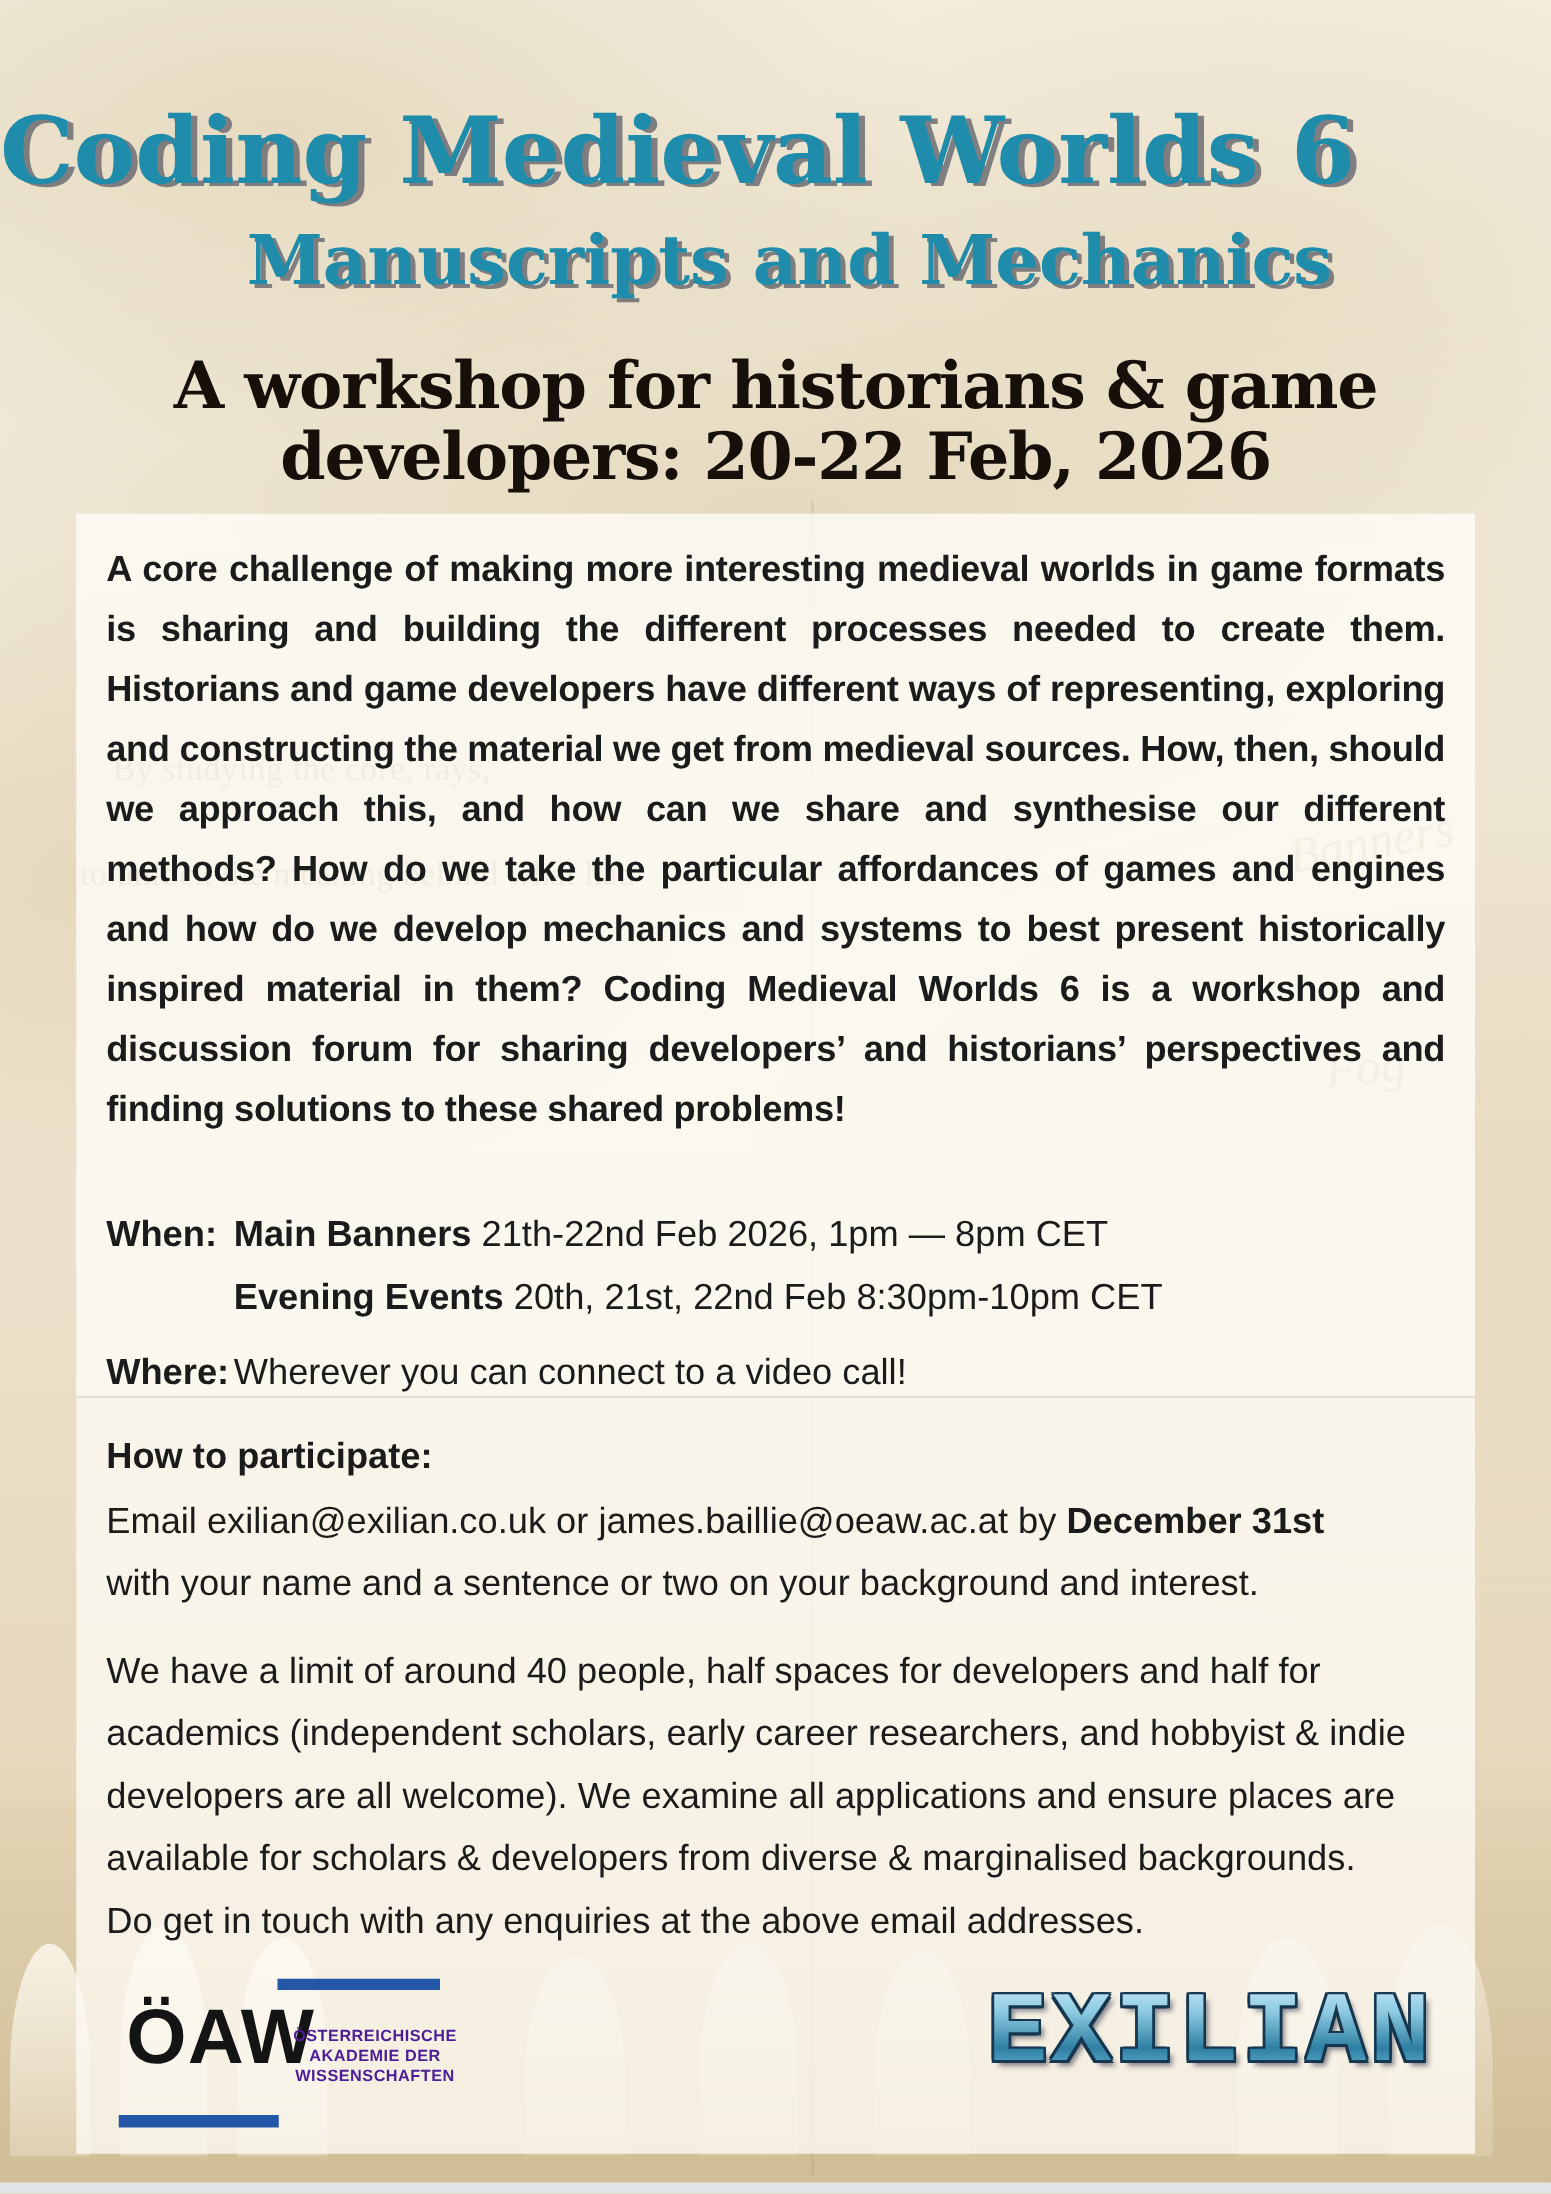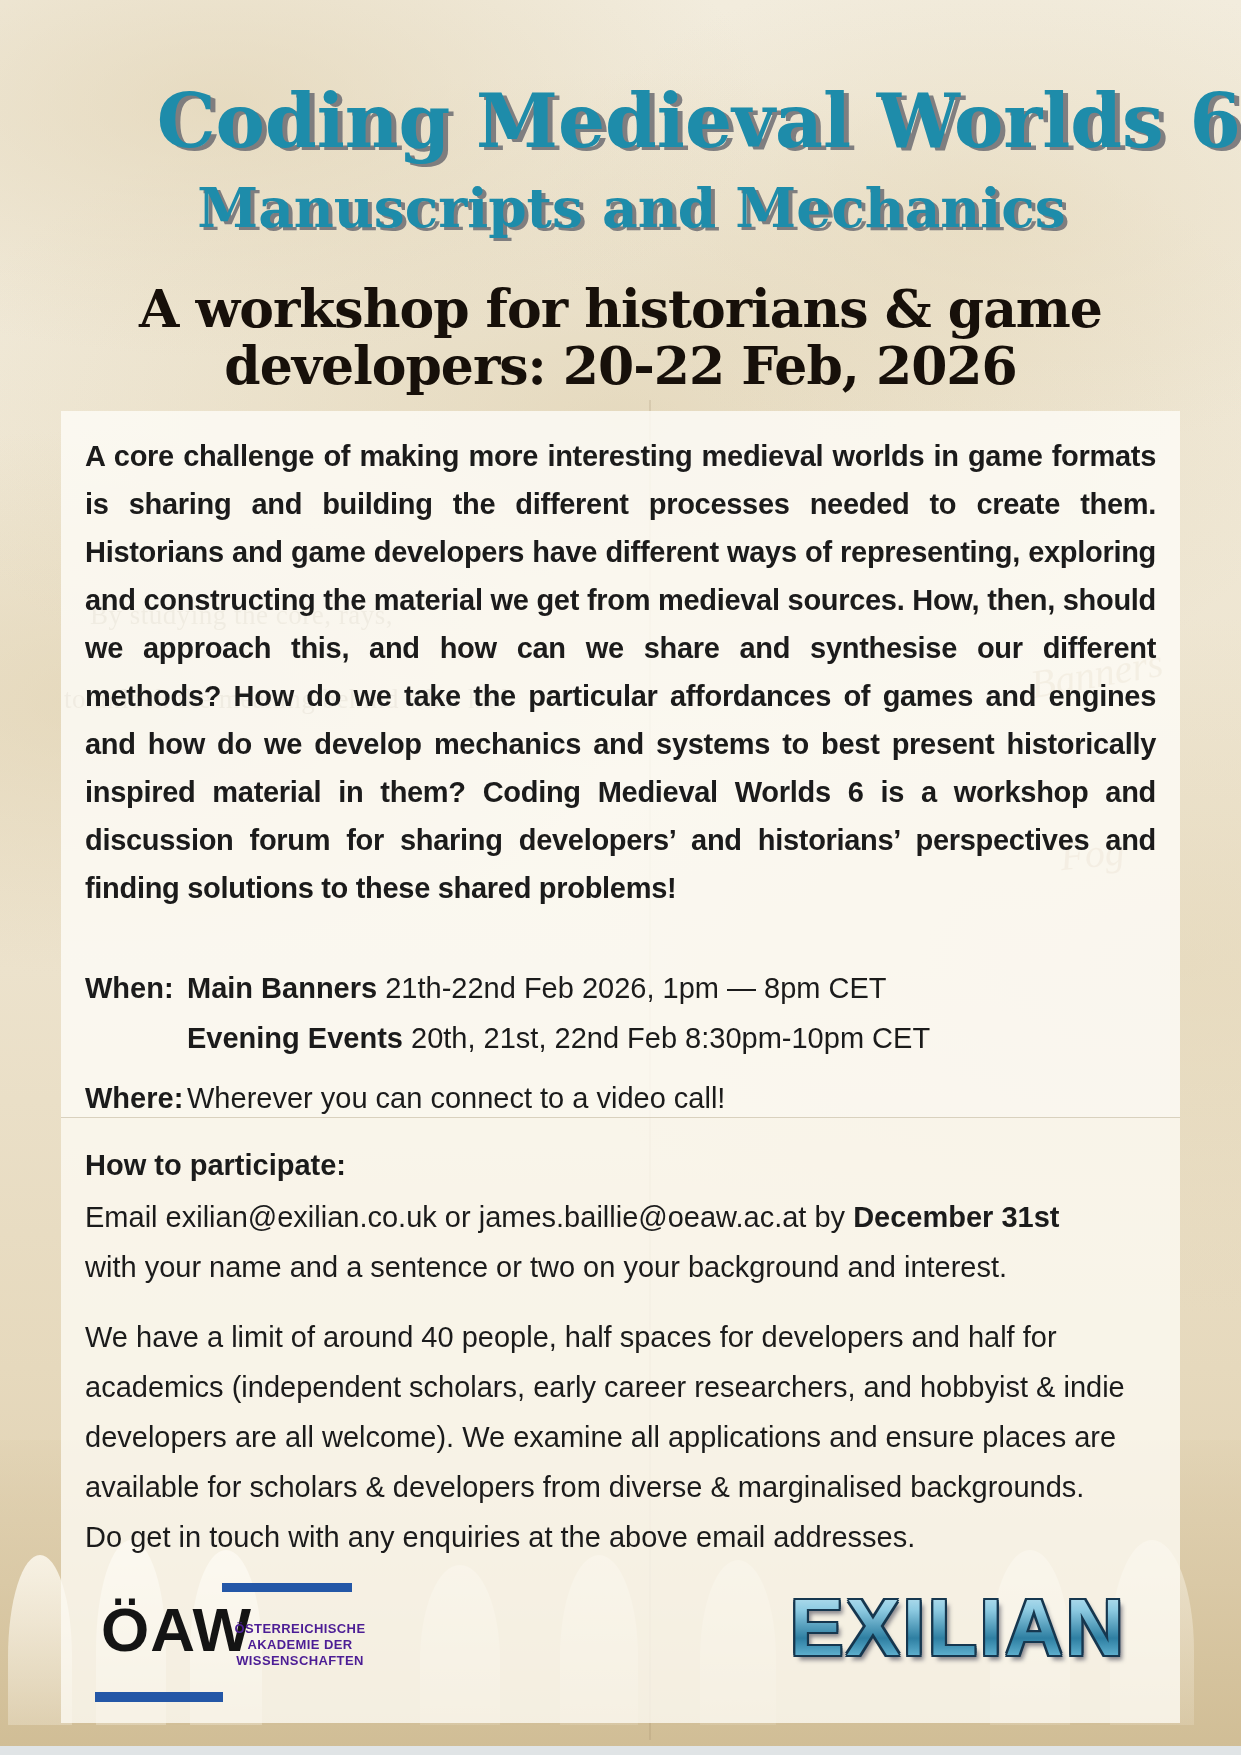--- a/index.html
+++ b/index.html
@@ -40,21 +40,21 @@
   }
   .ghost {
     position:absolute; color:rgba(110,88,48,.5);
     font-family:"Liberation Serif", serif; white-space:nowrap;
   }
   .ghost-print { font-size:27px; letter-spacing:.5px; }
   .ghost-script { font-style:italic; font-size:40px; color:rgba(160,130,70,.55); }
   
   .title {
     position:absolute; left:0; top:84px; width:1241px;
-    text-align:right;
+    text-align:left;
     font-family:"DejaVu Serif", serif; font-weight:700;
     font-size:74px; line-height:1;
     color:#1e8caa;
     text-shadow:5px 3px 0 rgba(108,108,114,.85);
   }
   .subtitle {
     position:absolute; left:0; top:180px; width:1241px;
     text-align:center;
     font-family:"DejaVu Serif", serif; font-weight:700;
     font-size:55px; line-height:1;
@@ -118,21 +118,21 @@
     font-size:62px; font-weight:700; letter-spacing:1px; color:#141414;
     font-family:"Liberation Sans", sans-serif; line-height:1;
   }
   .oaw-caption {
     position:absolute; left:130px; top:38px; width:150px;
     font-size:13px; font-weight:700; line-height:16px; letter-spacing:.4px;
     color:#4c1d95; text-align:center;
   }
   .exilian {
     position:absolute; left:790px; top:1588px; z-index:3;
-    font-family:Liberation Sans, sans-serif; font-weight:700;
+    font-family:Liberation Mono, monospace; font-weight:700;
     font-size:80px; line-height:1; letter-spacing:3px;
     white-space:nowrap;
   }
   .exilian .layer { position:absolute; left:0; top:0; }
   .exilian .back {
     color:#16374f;
     text-shadow:2px 0 #16374f,-2px 0 #16374f,0 2px #16374f,0 -2px #16374f,
                 2px 2px #16374f,-2px 2px #16374f,2px -2px #16374f,-2px -2px #16374f,
                 4px 5px 4px rgba(50,50,70,.55);
   }

